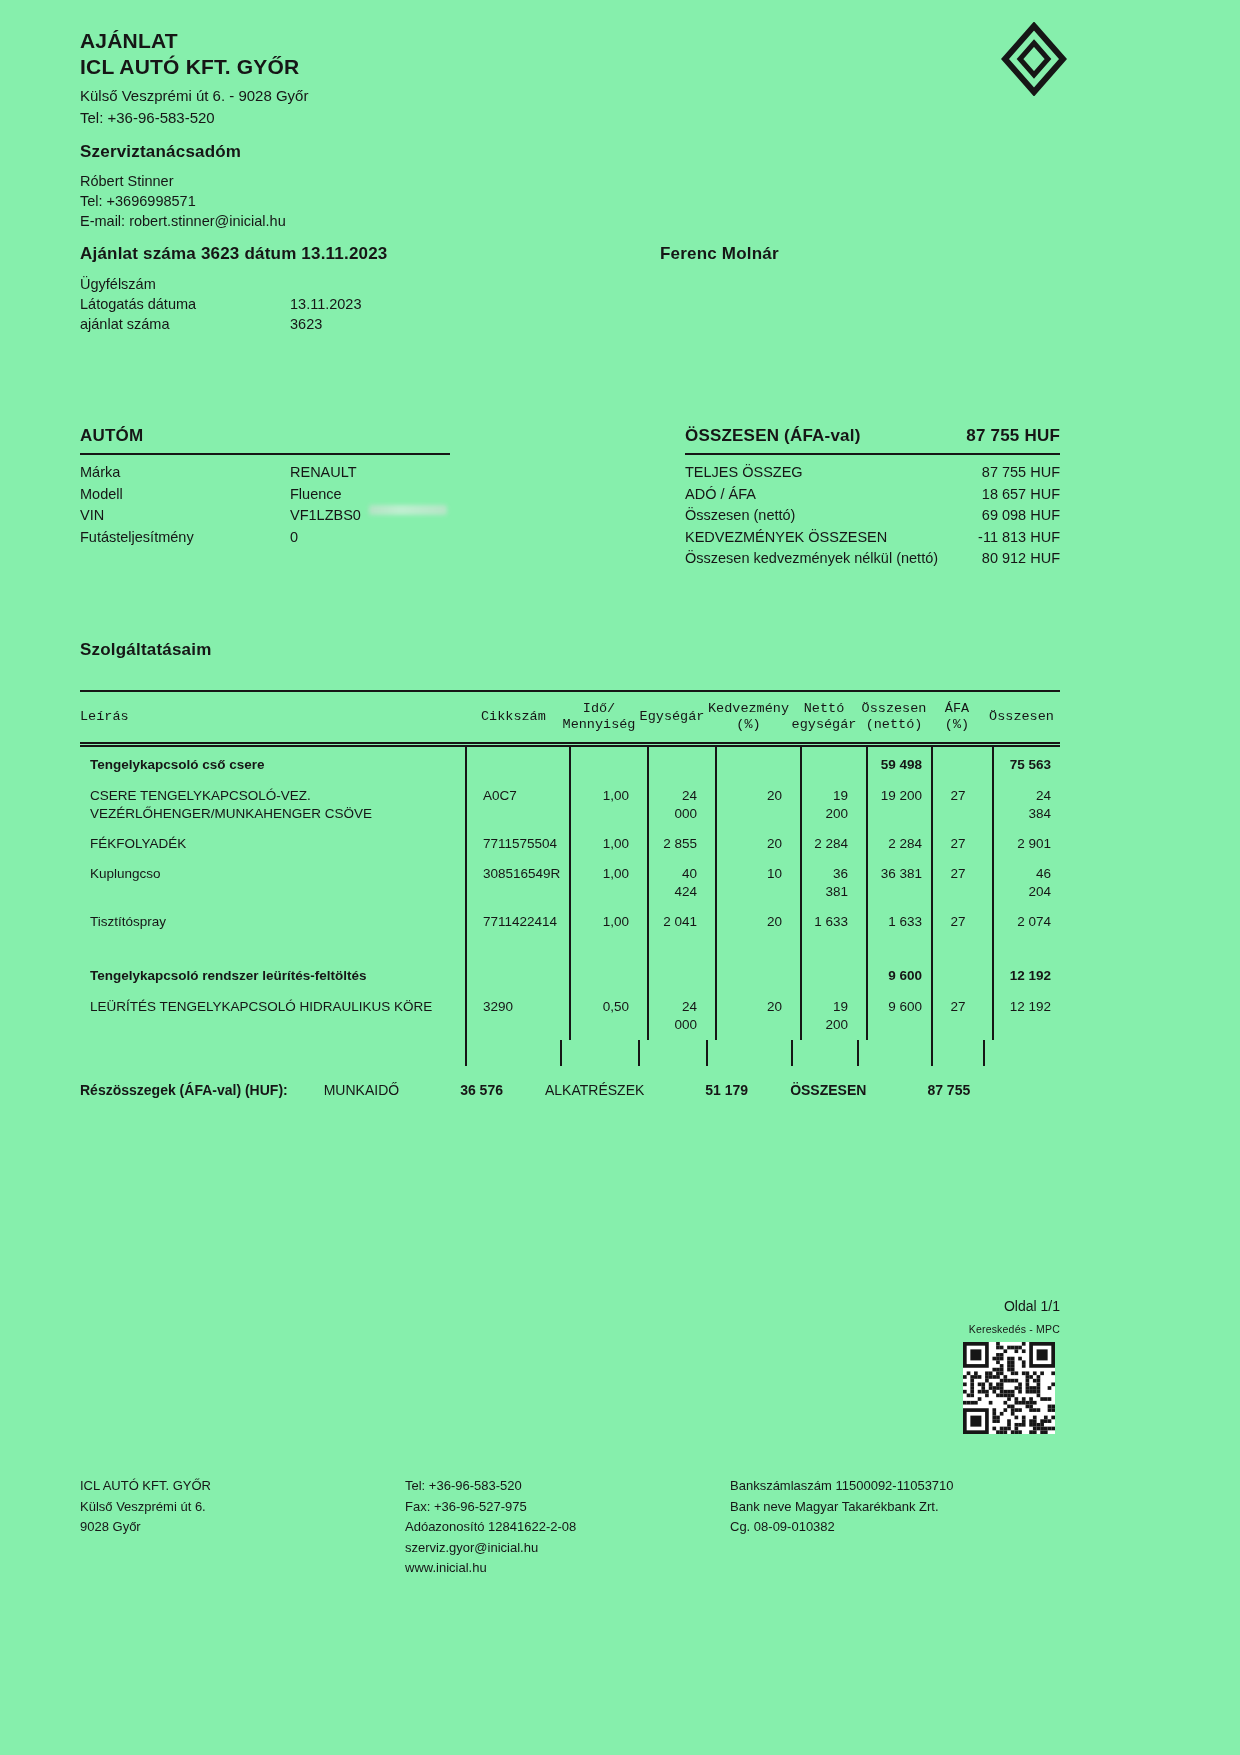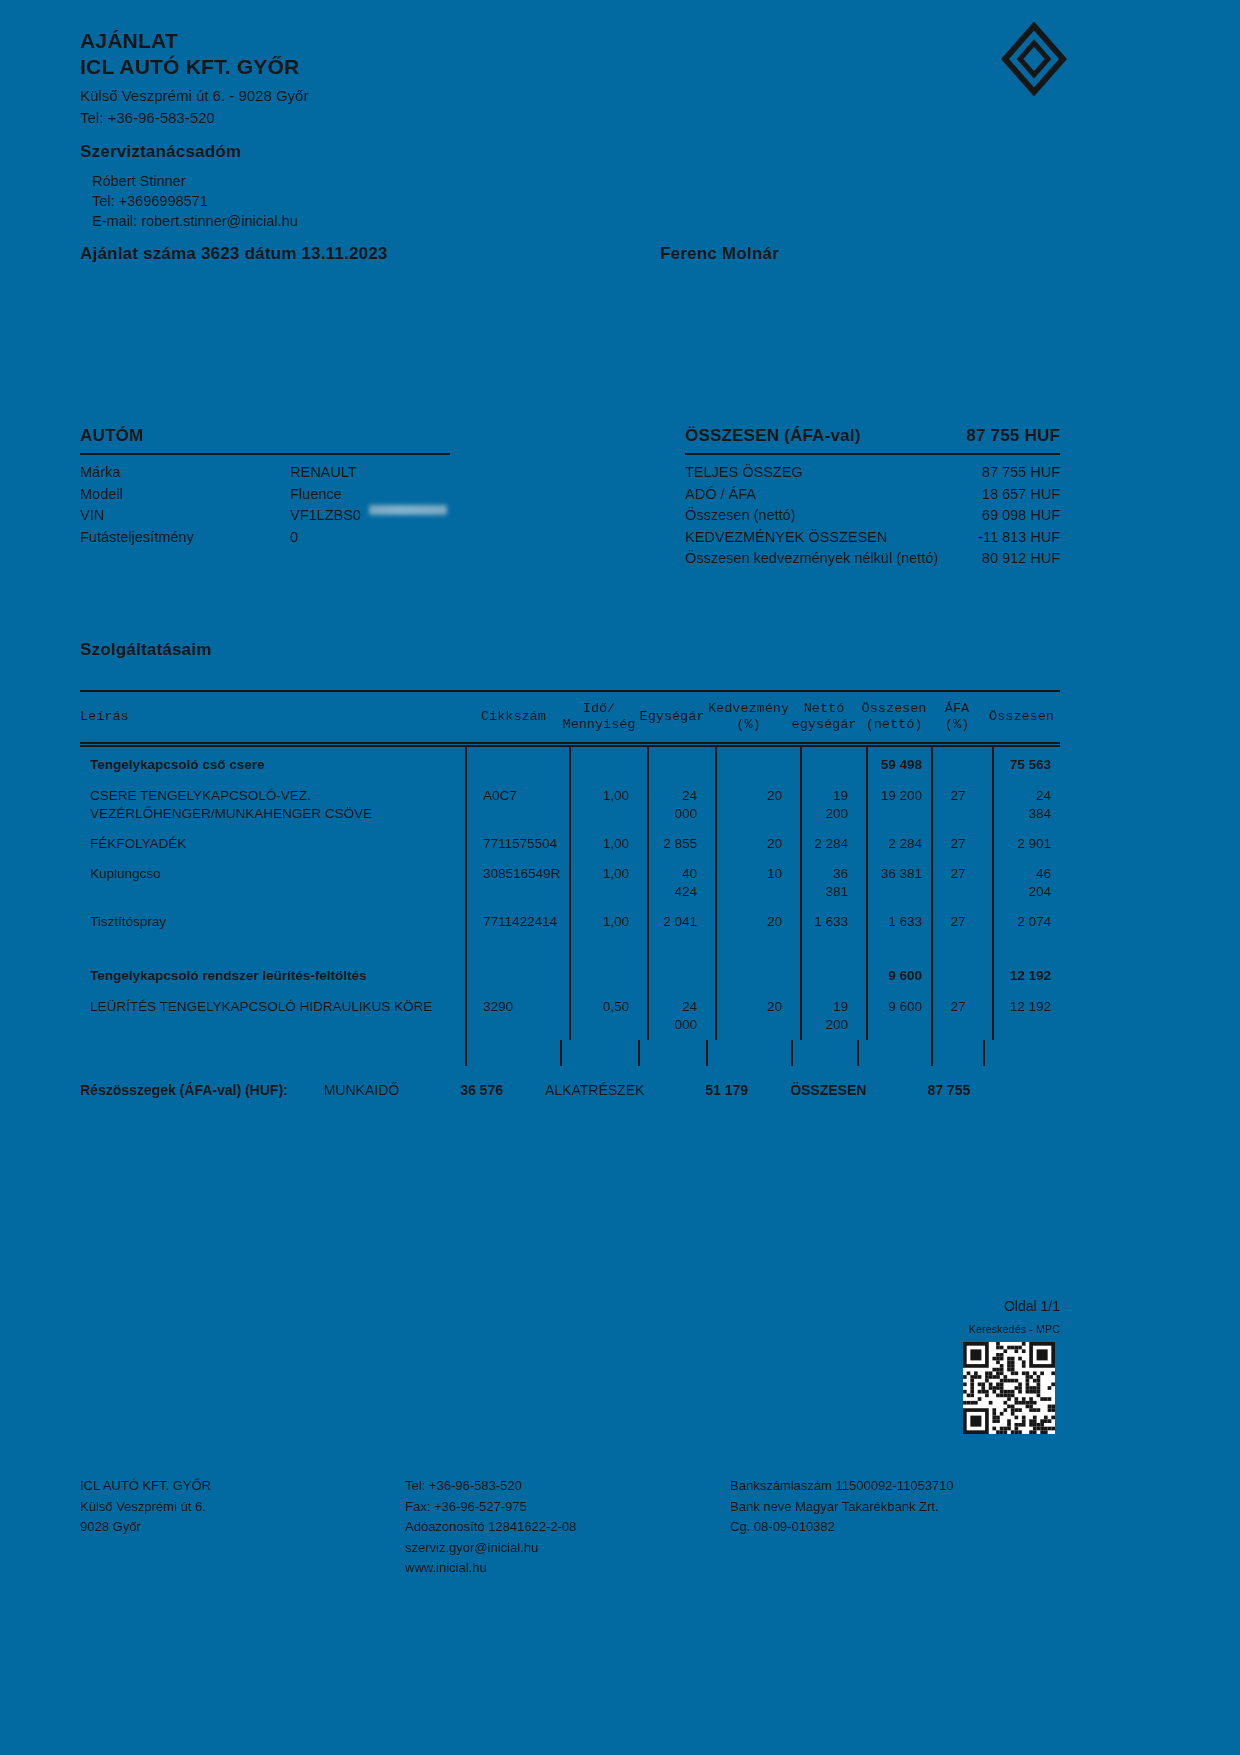--- a/index.html
+++ b/index.html
@@ -1,38 +1,38 @@
 <!DOCTYPE html>
 <html><head>
 <meta charset="utf-8">
 <style>
   html,body{margin:0;padding:0;background:#e8e8e8;}
   .page{
-    position:relative;width:1240px;height:1755px;background:#0369a1;
+    position:relative;width:1240px;height:1755px;background:#86efac;
     font-family:"Liberation Sans", sans-serif;color:#161616;margin:0 auto;
     overflow:hidden;
   }
   .abs{position:absolute;}
   .b{font-weight:700;}
   .h-big{font-size:21px;font-weight:700;line-height:26px;letter-spacing:.2px;}
   .h-sec{font-size:17px;font-weight:700;letter-spacing:.2px;}
   .txt{font-size:14.5px;line-height:20px;}
   .txt-s{font-size:15px;line-height:21px;}
 
   
   .company{left:80px;top:28px;}
   .company .addr{margin-top:5px;}
   .company .tel{margin-top:1px;}
 
   
   .logo{left:1001px;top:22px;width:66px;height:74px;}
 
   
   .advisor{left:80px;top:142px;}
-  .advisor .lines{margin-top:9px;margin-left:12px;}
+  .advisor .lines{margin-top:9px;}
 
   
   .offer-head{left:80px;top:244px;}
   .customer{left:660px;top:244px;}
   .meta{left:80px;top:274px;}
   .meta-row{display:flex;}
   .meta-row .lbl{width:210px;}
 
   
   .car{left:80px;top:426px;width:370px;}
@@ -109,20 +109,34 @@
     <div class="lines">
       <div class="txt">Róbert Stinner</div>
       <div class="txt">Tel: +3696998571</div>
       <div class="txt">E-mail: robert.stinner@inicial.hu</div>
     </div>
   </div>
 
   <div class="abs offer-head h-sec">Ajánlat száma 3623 dátum 13.11.2023</div>
   <div class="abs customer h-sec">Ferenc Molnár</div>
 
+  <div class="abs meta">
+    <div class="meta-row txt">
+      <span class="lbl">Ügyfélszám</span>
+      <span></span>
+    </div>
+    <div class="meta-row txt">
+      <span class="lbl">Látogatás dátuma</span>
+      <span>13.11.2023</span>
+    </div>
+    <div class="meta-row txt">
+      <span class="lbl">ajánlat száma</span>
+      <span>3623</span>
+    </div>
+  </div>
 
   <div class="abs car">
     <div class="h-sec sec-rule">AUTÓM</div>
     <div class="kv-list">
       <div class="kv">
         <span class="lbl">Márka</span>
         <span>RENAULT</span>
       </div>
       <div class="kv">
         <span class="lbl">Modell</span>

